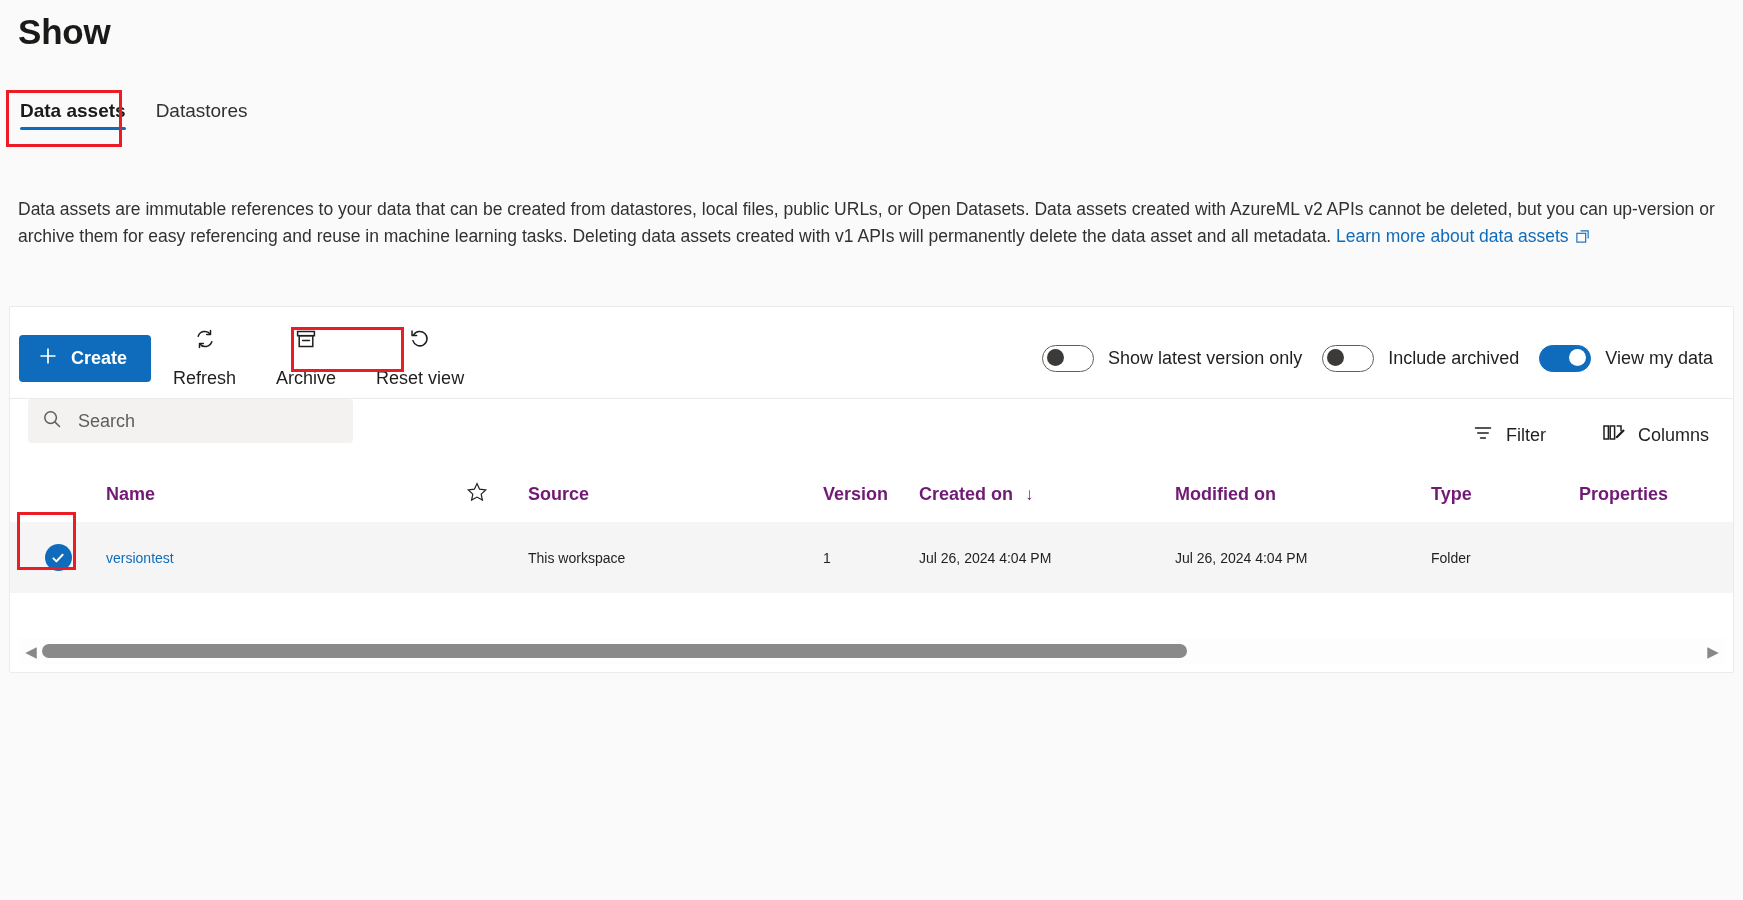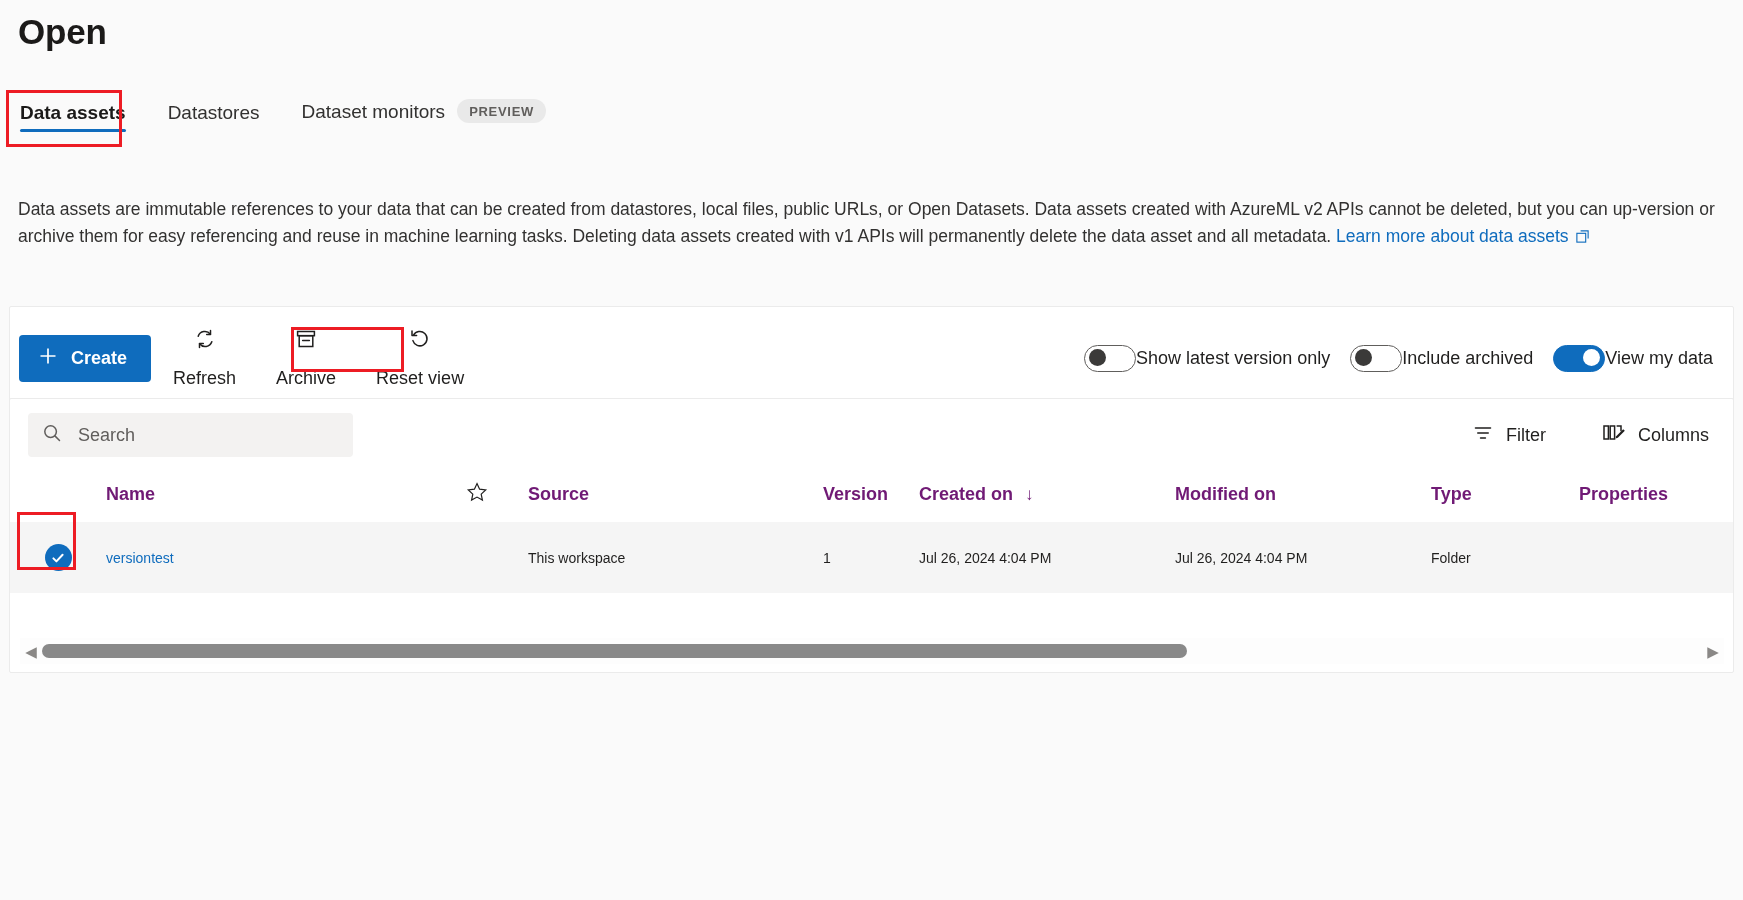--- a/index.html
+++ b/index.html
@@ -16,21 +16,21 @@
   
   .page-title {
     position: absolute; left: 18px; top: 12px;
     font-size: 35px; font-weight: 600; letter-spacing: -0.2px;
     color: #1b1a19;
   }
 
   
   .tabs {
     position: absolute; left: 18px; top: 96px;
-    display: flex; align-items: flex-end; gap: 14px;
+    display: flex; align-items: center; gap: 2px;
   }
   .tab {
     position: relative;
     padding: 4px 26px 16px 2px;
     font-size: 19px; color: #323130; white-space: nowrap;
     display: flex; align-items: center; gap: 12px;
     cursor: pointer;
   }
   .tab.selected { font-weight: 700; color: #1b1a19; }
   .tab.selected .tab-underline {
@@ -82,42 +82,42 @@
     display: flex; align-items: center; gap: 13px;
     background: transparent; border: none; cursor: pointer;
     font-size: 18px; color: #201f1e; font-family: inherit;
     padding: 10px 18px;
     flex-direction: column;
   }
   .cmd-right {
     margin-left: auto; display: flex; align-items: center;
     gap: 20px; padding-right: 20px;
   }
-  .toggle-group { display: flex; align-items: center; }
+  .toggle-group { display: flex; align-items: center; gap: 14px; }
   .toggle {
     width: 52px; height: 27px; border-radius: 14px;
     border: 1.5px solid #605e5c; background: #ffffff;
     position: relative; cursor: pointer; flex: none;
   }
   .toggle .knob {
     position: absolute; left: 4px; top: 3.5px;
     width: 17px; height: 17px; border-radius: 50%;
     background: #3b3a39; transition: none;
   }
   .toggle.on { background: #0f6cbd; border-color: #0f6cbd; }
   .toggle.on .knob { left: 29px; background: #ffffff; }
   .toggle-label { font-size: 18px; color: #201f1e; white-space: nowrap; }
 
   
   .listpanel {
     position: absolute; left: 9px; top: 398px; width: 1725px; height: 275px;
     background: #ffffff; border: 1px solid #ebebeb; border-radius: 2px;
   }
   .list-toolbar {
-    height: 72px; display: flex; align-items: center; padding: 0 22px 0 18px;
+    height: 72px; display: flex; padding: 0 22px 0 18px;
   }
   .searchbox {
     width: 325px; height: 44px; background: #f3f2f1; border-radius: 4px;
     display: flex; align-items: center; gap: 14px; padding: 0 14px;
     cursor: text;
   }
   .searchbox input {
     border: none; outline: none; background: transparent;
     font-size: 18px; color: #323130; font-family: inherit; width: 100%;
   }
@@ -170,34 +170,29 @@
   .hs-thumb {
     position: absolute; left: 0; top: 0; height: 14px; width: 69%;
     background: #898989; border-radius: 7px; cursor: pointer;
   }
 </style>
 </head>
 <body>
 
 <div id="root">
 
-  <div class="page-title">Open</div>
+  <div class="page-title">Show</div>
 
   <div class="tabs">
     <div class="tab selected">
       <span>Data assets</span>
       <span class="tab-underline"></span>
     </div>
     <div class="tab">
       <span>Datastores</span>
-
-    </div>
-    <div class="tab">
-      <span>Dataset monitors</span>
-      <span class="preview-badge">PREVIEW</span>
 
     </div>
   </div>
 
   <div class="desc">
     <span>Data assets are immutable references to your data that can be created from datastores, local files, public URLs, or Open Datasets. Data assets created with AzureML v2 APIs cannot be deleted, but you can up-version or archive them for easy referencing and reuse in machine learning tasks. Deleting data assets created with v1 APIs will permanently delete the data asset and all metadata. </span><a href="#">Learn more about data assets</a><span class="ext-icon">
       <svg width="15" height="15" viewBox="0 0 16 16" fill="none">
         <path d="M6 2h8v8" stroke="#0f6cbd" stroke-width="1.2" fill="none"></path>
         <rect x="2" y="4.6" width="9.4" height="9.4" stroke="#0f6cbd" stroke-width="1.2" fill="none"></rect>
       </svg>

